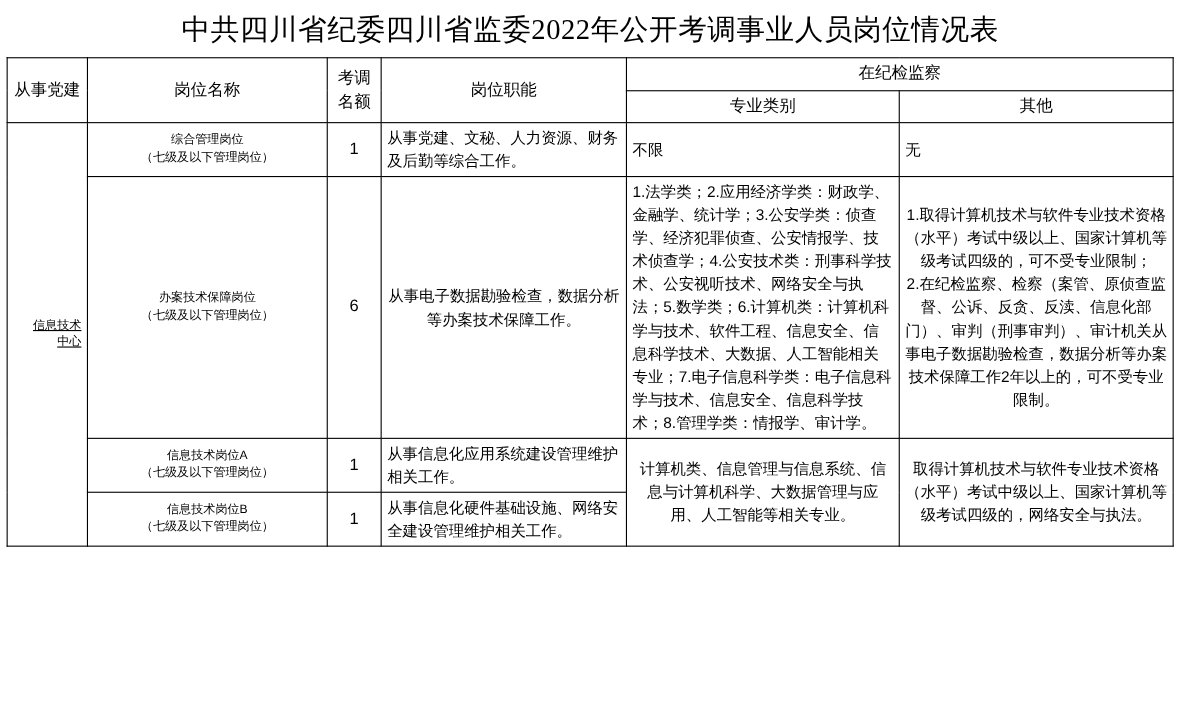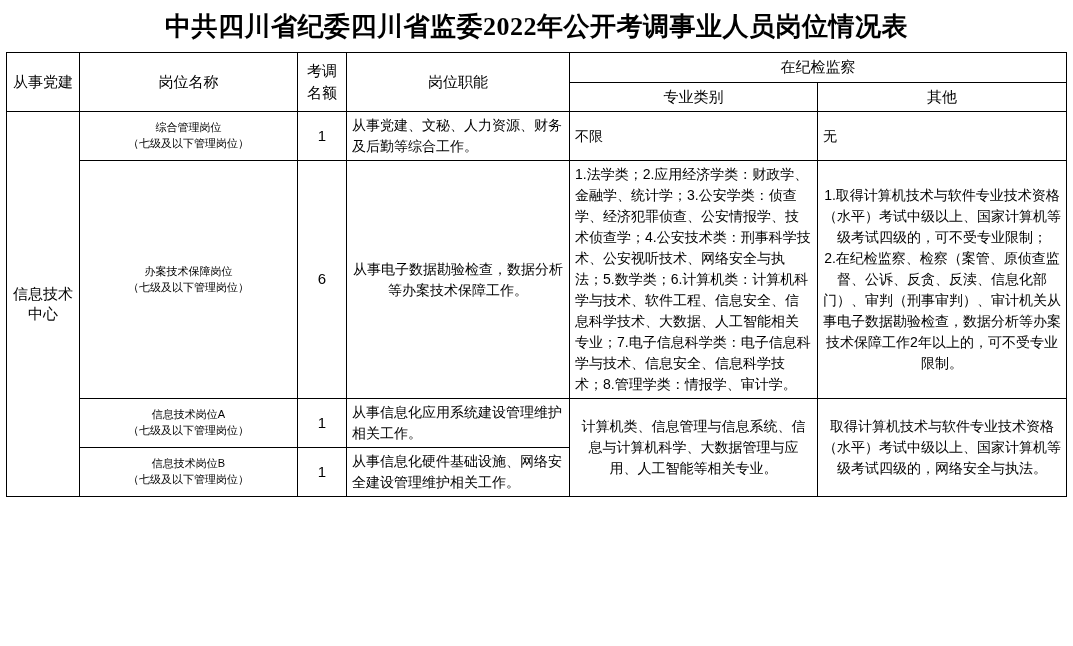--- a/index.html
+++ b/index.html
@@ -16,21 +16,21 @@
   }
   .page {
     width: 1073px;
     height: 646px;
     position: relative;
     box-sizing: border-box;
   }
   .doc-title {
     text-align: center;
     font-size: 26px;
-    font-weight: bold;
+    font-weight: normal;
     letter-spacing: 0.5px;
     padding: 9px 0 8px 0;
     font-family: "Liberation Serif", "DejaVu Serif", serif;
   }
   table.main {
     border-collapse: collapse;
     table-layout: fixed;
     width: 1060px;
     margin: 0 auto;
     font-size: 14.5px;
@@ -51,23 +51,24 @@
   .lft {
     text-align: left;
     vertical-align: top;
     padding-top: 4px;
   }
   .mid-left {
     text-align: center;
     vertical-align: middle;
   }
   .unit-cell {
-    text-align: center;
-    font-size: 15px;
+    text-align: right;
+    font-size: 11px;
     line-height: 1.35;
+    text-decoration: underline;
   }
   .num-cell {
     text-align: center;
     font-size: 15px;
   }
   .post-name {
     text-align: center;
     font-size: 11px;
     line-height: 1.45;
   }

